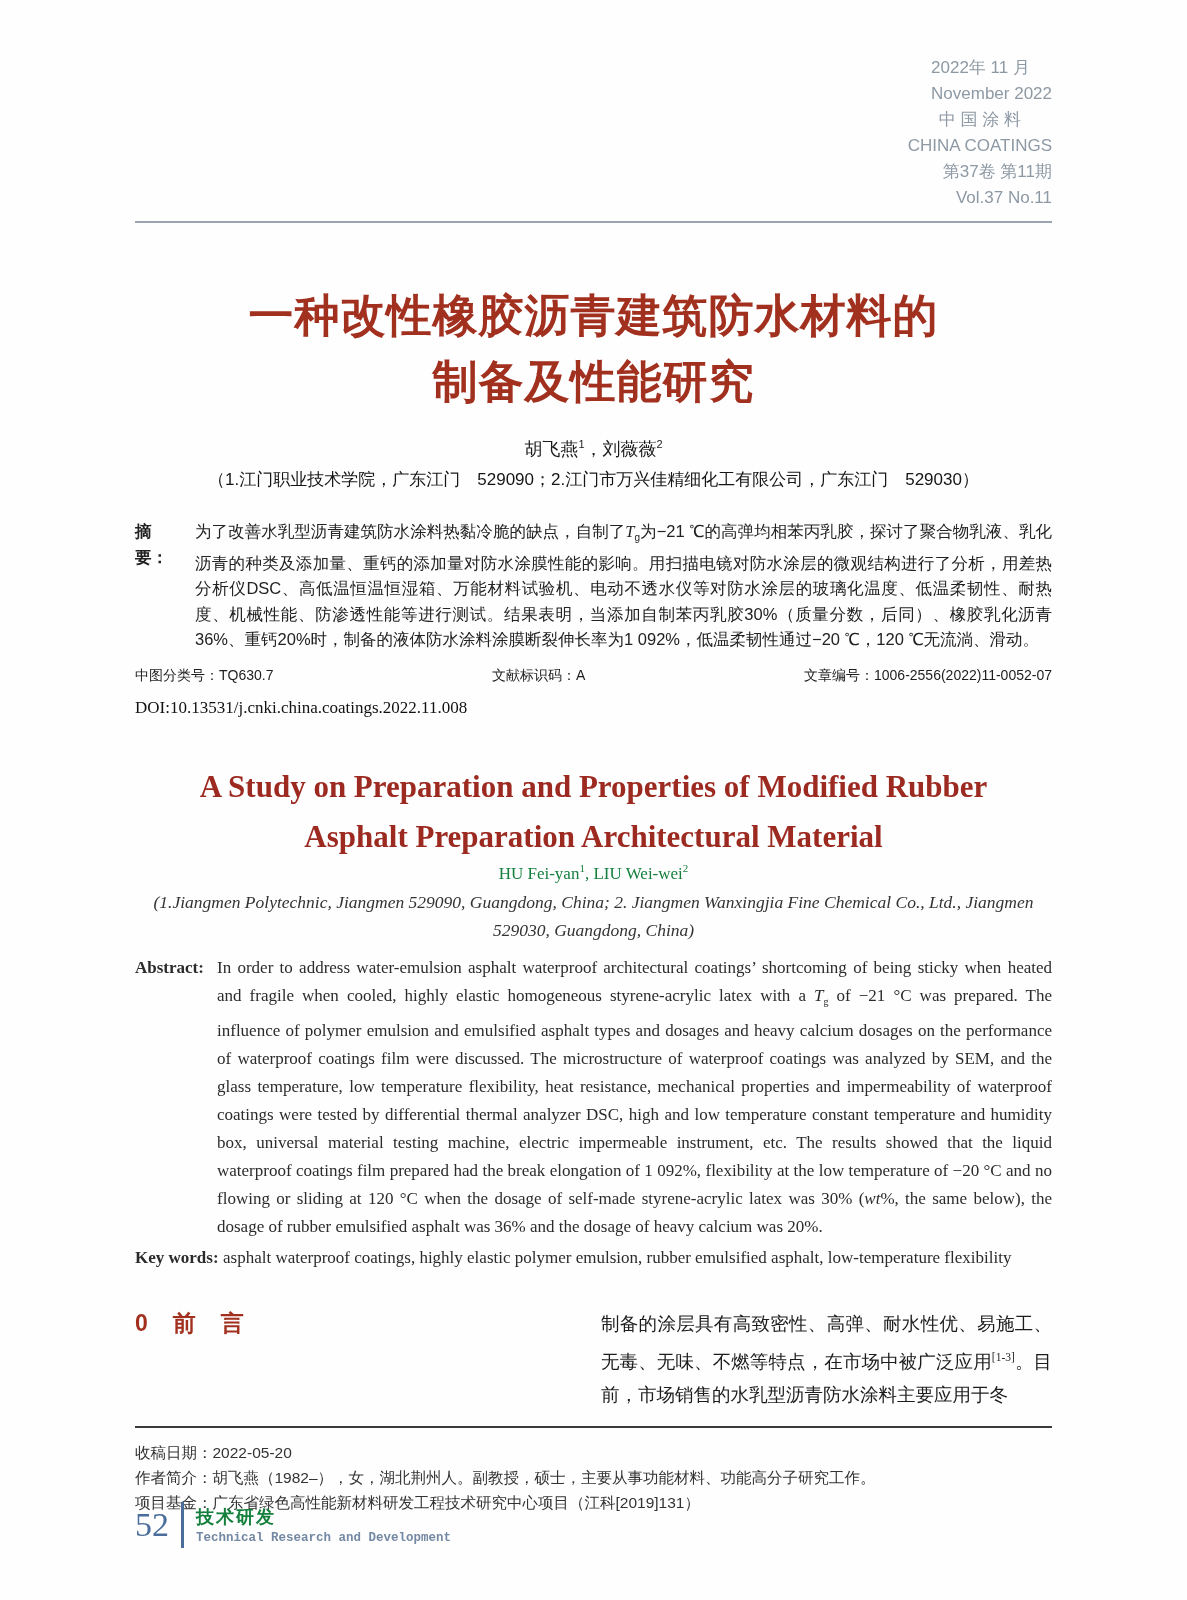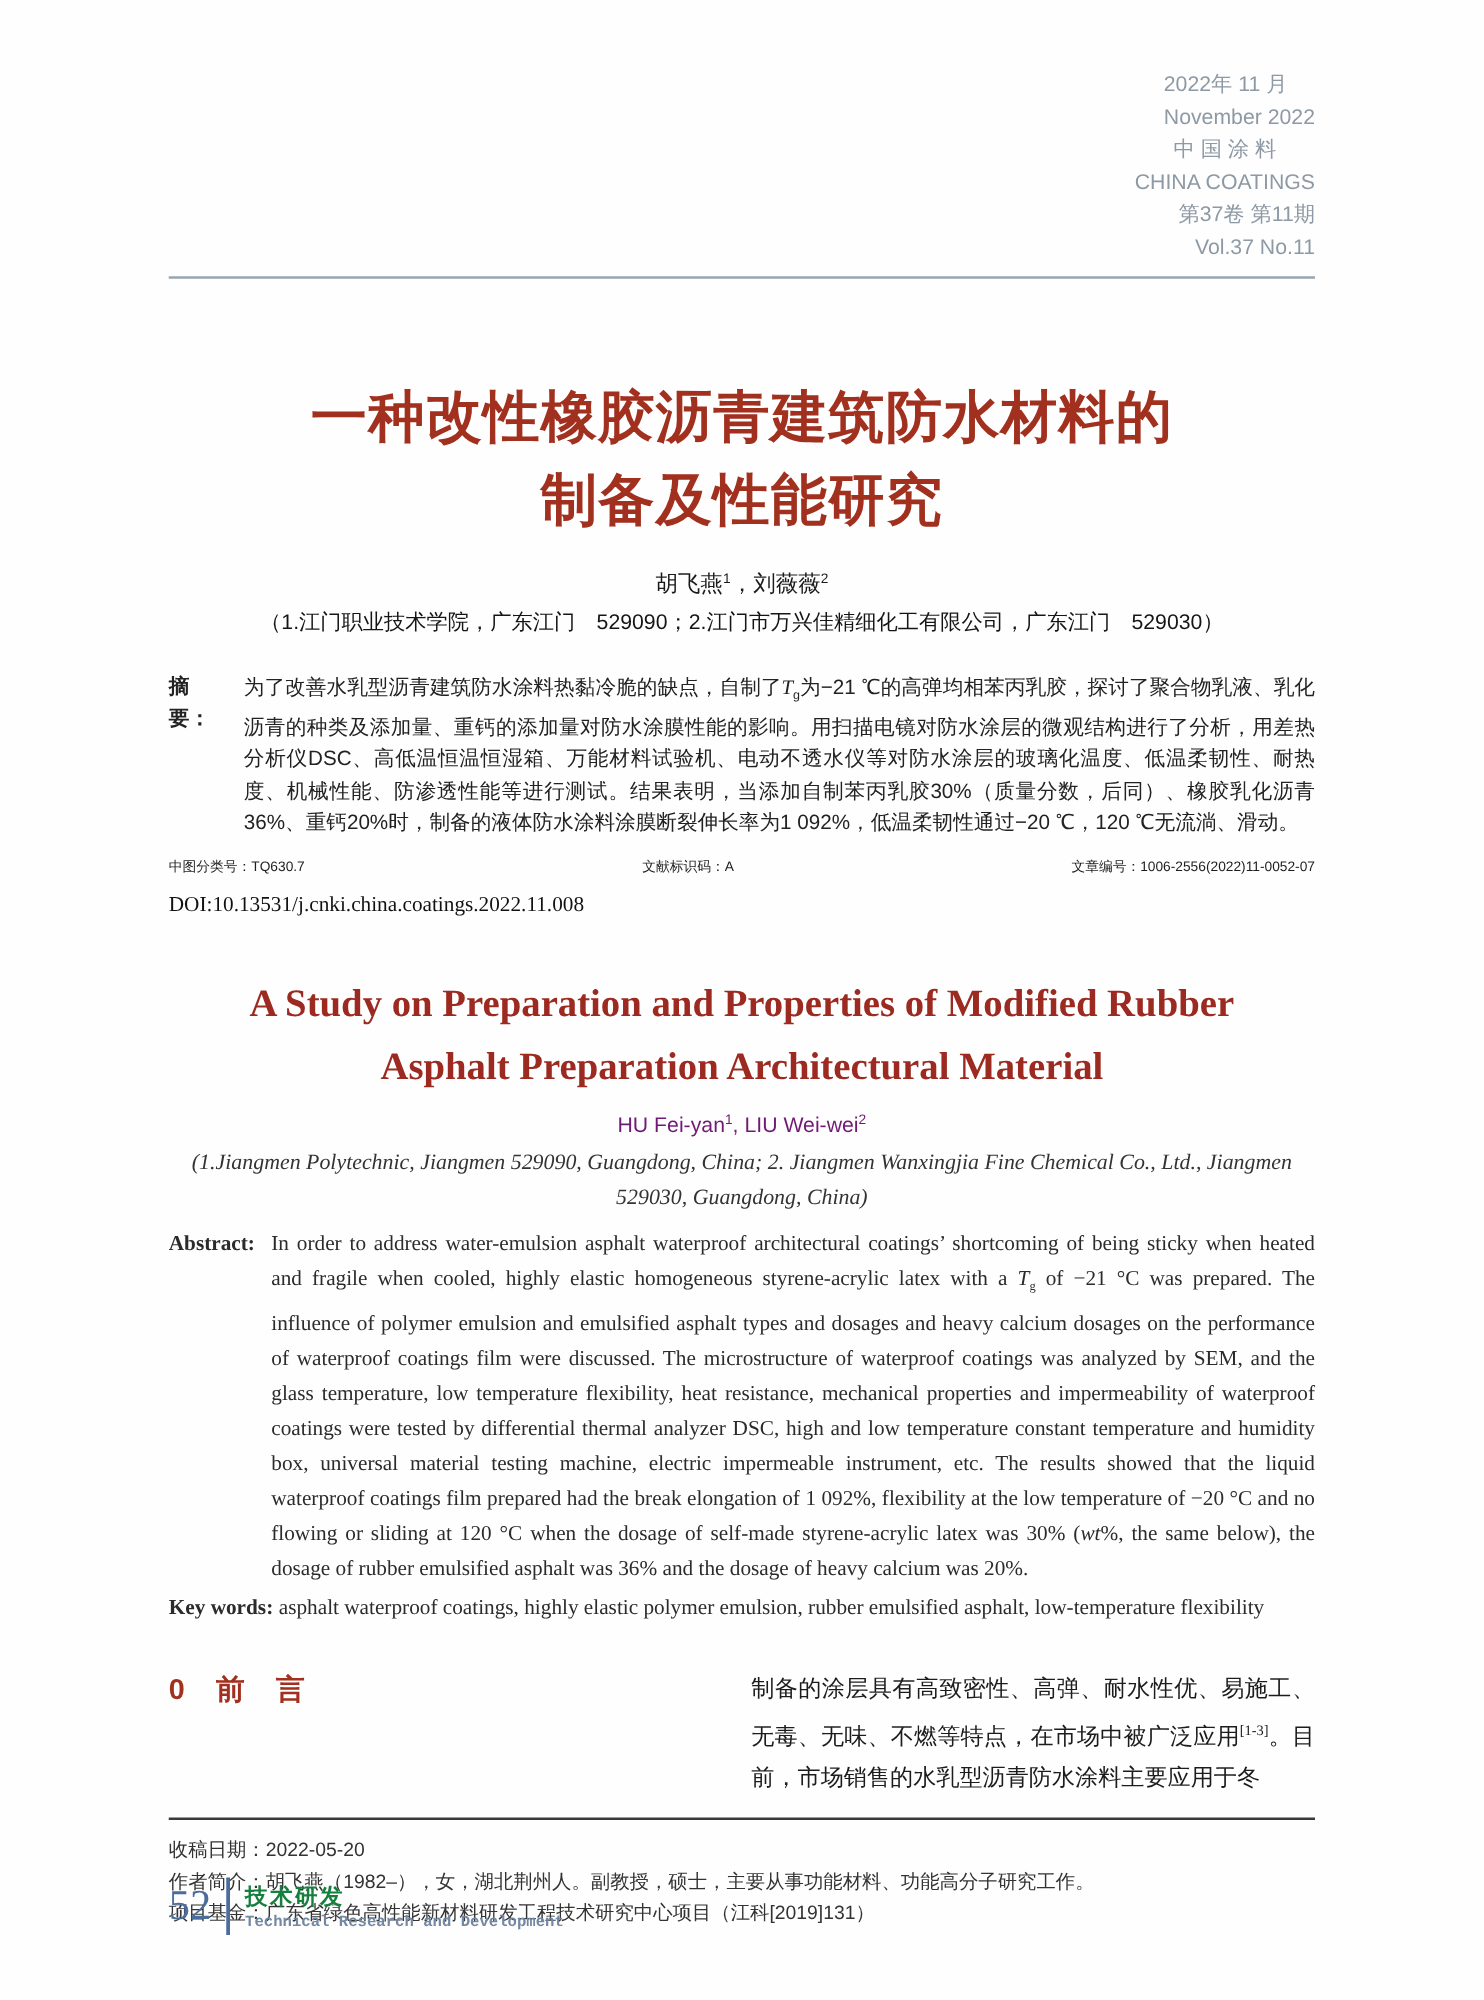--- a/index.html
+++ b/index.html
@@ -9,45 +9,45 @@
   .content { position:absolute; left:135px; right:135px; top:0; }
 
   
   .hdr { display:flex; justify-content:space-between; align-items:flex-end;
          padding-top:55px; padding-bottom:10px; border-bottom:2px solid #9aa5af;
          color:#8d99a4; font-size:17px; line-height:26px;flex-direction:column; }
   .hdr .c { text-align:center; }
   .hdr .r { text-align:right; }
 
   
-  .title-cn { margin-top:78px; text-align:center; color:#a2301f; font-weight:800;
+  .title-cn { margin-top:60px; text-align:center; color:#a2301f; font-weight:800;
               font-size:45px; line-height:66px; letter-spacing:1px; }
   .authors-cn { margin-top:22px; text-align:center; font-size:18px; color:#1a1a1a; }
   .authors-cn sup, .authors-en sup { font-size:11px; vertical-align:super; }
   .affil-cn { margin-top:7px; text-align:center; font-size:17px; color:#151515; }
 
   
   .abs-cn { margin-top:28px; display:flex; font-size:16.5px; line-height:25.5px;
             color:#222; text-align:justify; }
   .abs-label { flex:0 0 60px; font-weight:700; }
   .abs-text { flex:1; }
   .var { font-style:italic; font-family:"Liberation Serif", serif; }
   sub.vs { font-size:10px; }
   .kw-cn { margin-top:4px; font-size:16.5px; line-height:25px; color:#222; }
   .kw-label { font-weight:700; }
 
   .class-row { margin-top:14px; display:flex; justify-content:space-between;
-               font-size:11px; color:#1d1d1d; }
+               font-size:14px; color:#1d1d1d; }
   .doi { margin-top:13px; font-family:"Liberation Serif", serif; font-size:17px; color:#111; }
 
   
   .title-en { margin-top:44px; text-align:center; color:#9c2a21;
               font-family:"Liberation Serif", serif; font-weight:700;
               font-size:31px; line-height:50px; }
-  .authors-en { margin-top:12px; text-align:center; font-size:17px; color:#701a75; }
+  .authors-en { text-align:center; font-size:17px; color:#15803d;font-family:Liberation Serif, serif; }
   .affil-en { margin-top:5px; text-align:center; font-style:italic;
               font-family:"Liberation Serif", serif; font-size:17.5px;
               line-height:28px; color:#333; padding:0 14px; }
   .abs-en { margin-top:10px; display:flex; font-family:"Liberation Serif", serif;
             font-size:17px; line-height:28px; color:#2b2b2b; text-align:justify; }
   .abs-en-label { flex:0 0 82px; font-weight:700; font-family:"Liberation Serif", serif; }
   .abs-en-text { flex:1; }
   .kw-en { margin-top:3px; display:flex; font-family:"Liberation Serif", serif;
            font-size:17px; line-height:28px; color:#2b2b2b; }
   .kw-en-label { flex:0 0 88px; font-weight:700; }

